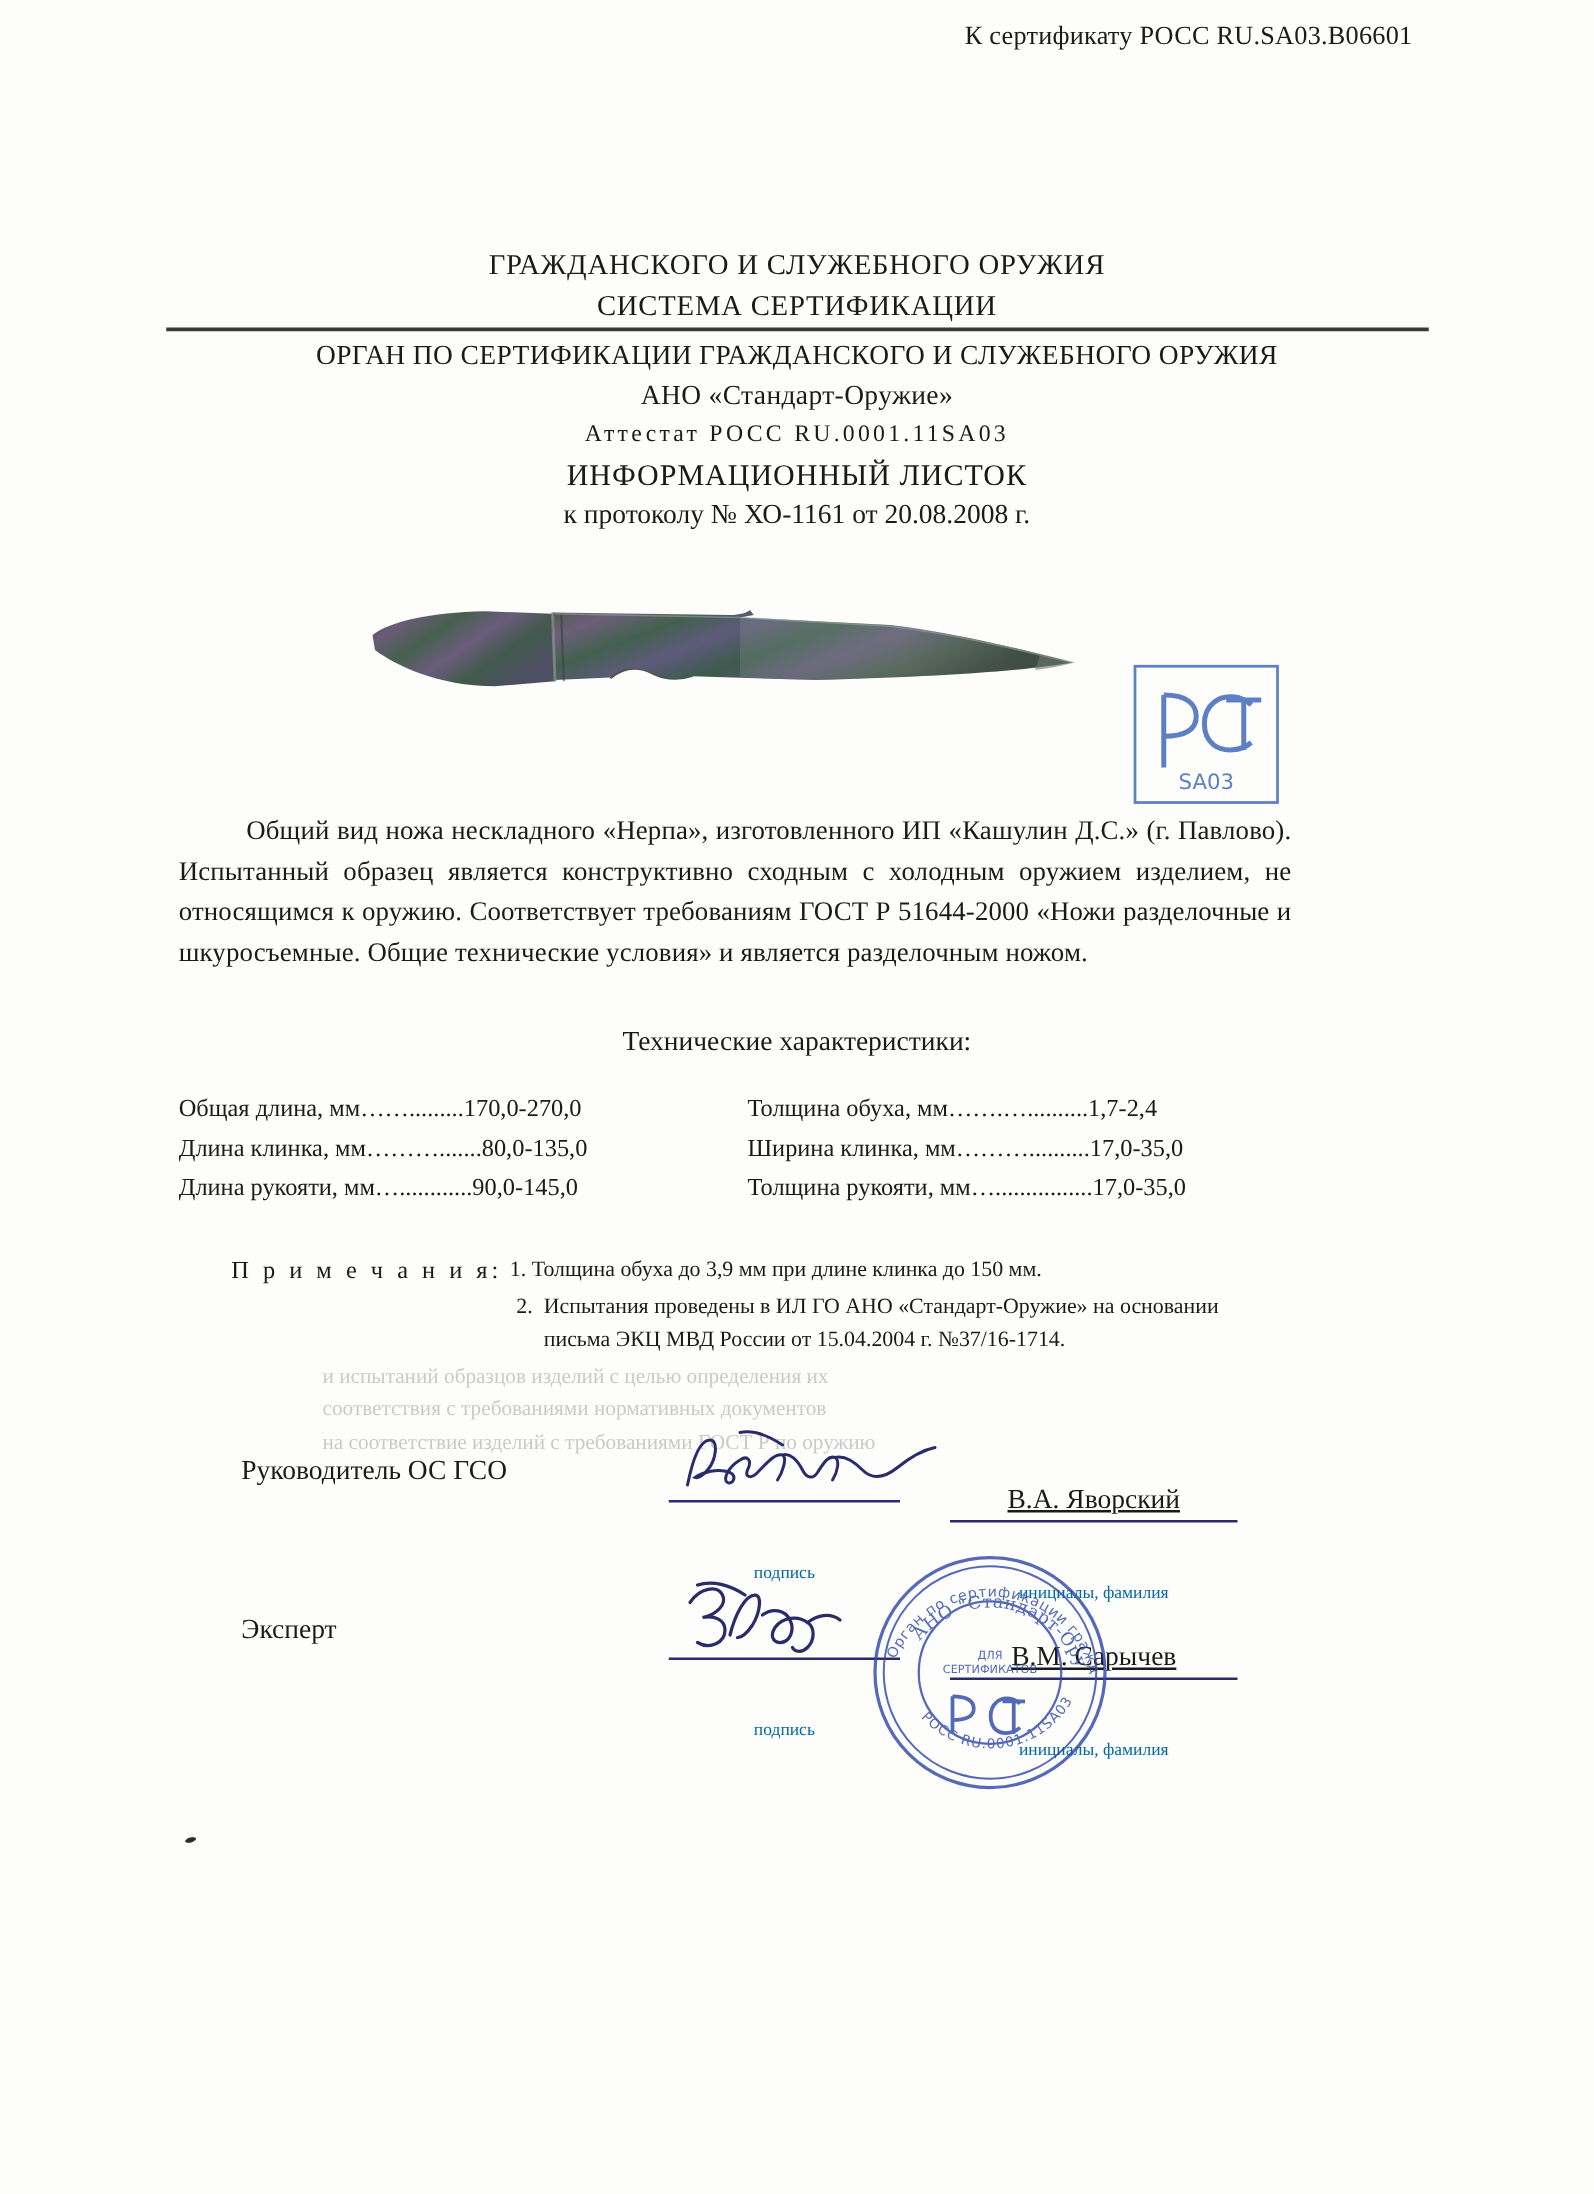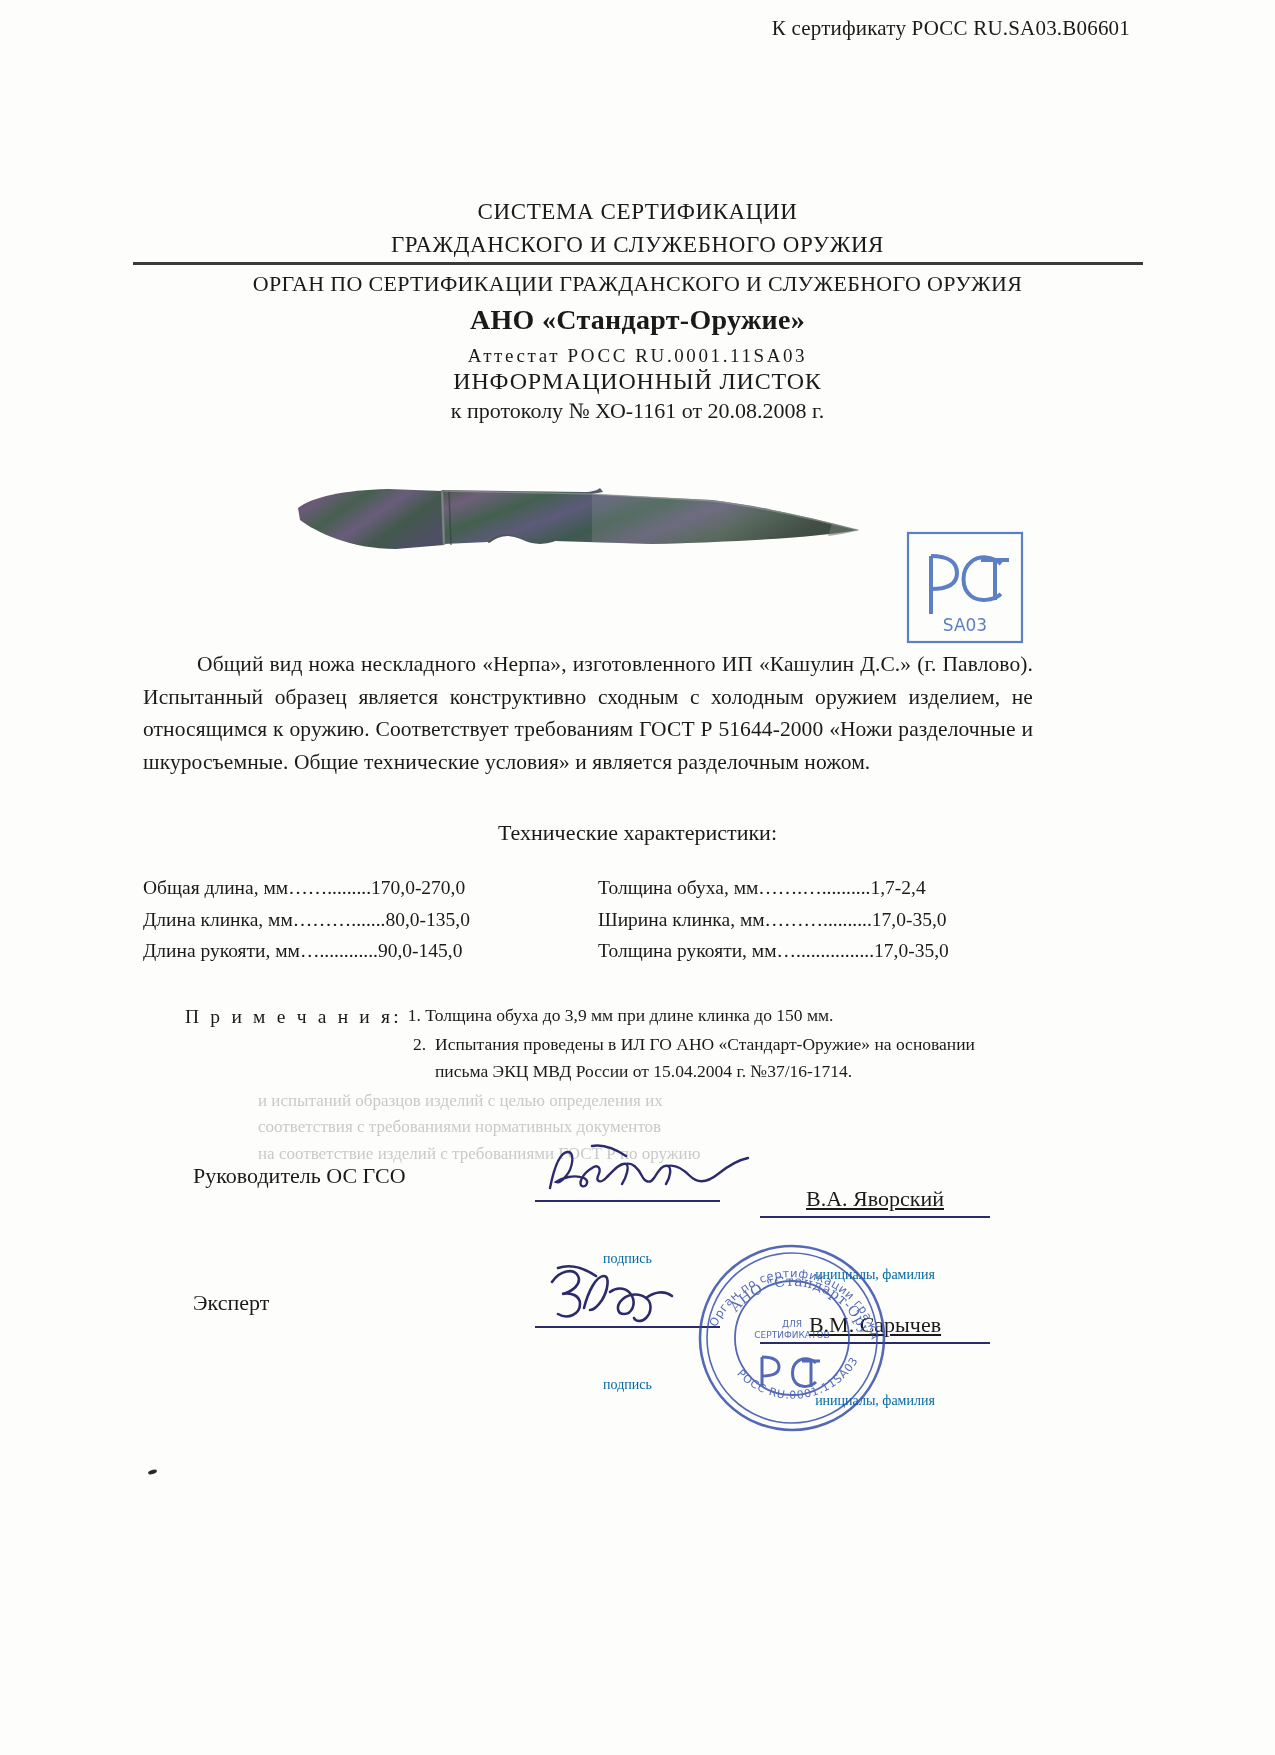--- a/index.html
+++ b/index.html
@@ -58,21 +58,21 @@
   .organ-block {
     position: absolute;
     top: 268px;
     left: 0;
     width: 100%;
     text-align: center;
     font-size: 22px;
     line-height: 1.45;
     letter-spacing: 0.3px;
   }
-  .organ-block .l2 { font-size: 28px; font-weight: bold; }
+  .organ-block .l2 { font-size: 22px; }
   .organ-block .l3 {
     font-size: 19px;
     letter-spacing: 2.6px;
     margin-top: 2px;
   }
 
   .doc-title {
     position: absolute;
     top: 368px;
     left: 0;
@@ -233,22 +233,22 @@
   }
 </style>
 </head>
 <body>
 
 <div class="page">
 
   <div class="cert-ref">К сертификату РОСС RU.SA03.В06601</div>
 
   <div class="sys-title">
+    <div>ГРАЖДАНСКОГО И СЛУЖЕБНОГО ОРУЖИЯ</div>
     <div>СИСТЕМА СЕРТИФИКАЦИИ</div>
-    <div>ГРАЖДАНСКОГО И СЛУЖЕБНОГО ОРУЖИЯ</div>
   </div>
 
   <div class="rule"></div>
 
   <div class="organ-block">
     <div class="l1">ОРГАН ПО СЕРТИФИКАЦИИ ГРАЖДАНСКОГО И СЛУЖЕБНОГО ОРУЖИЯ</div>
     <div class="l2">АНО «Стандарт-Оружие»</div>
     <div class="l3">Аттестат РОСС RU.0001.11SA03</div>
   </div>
 

